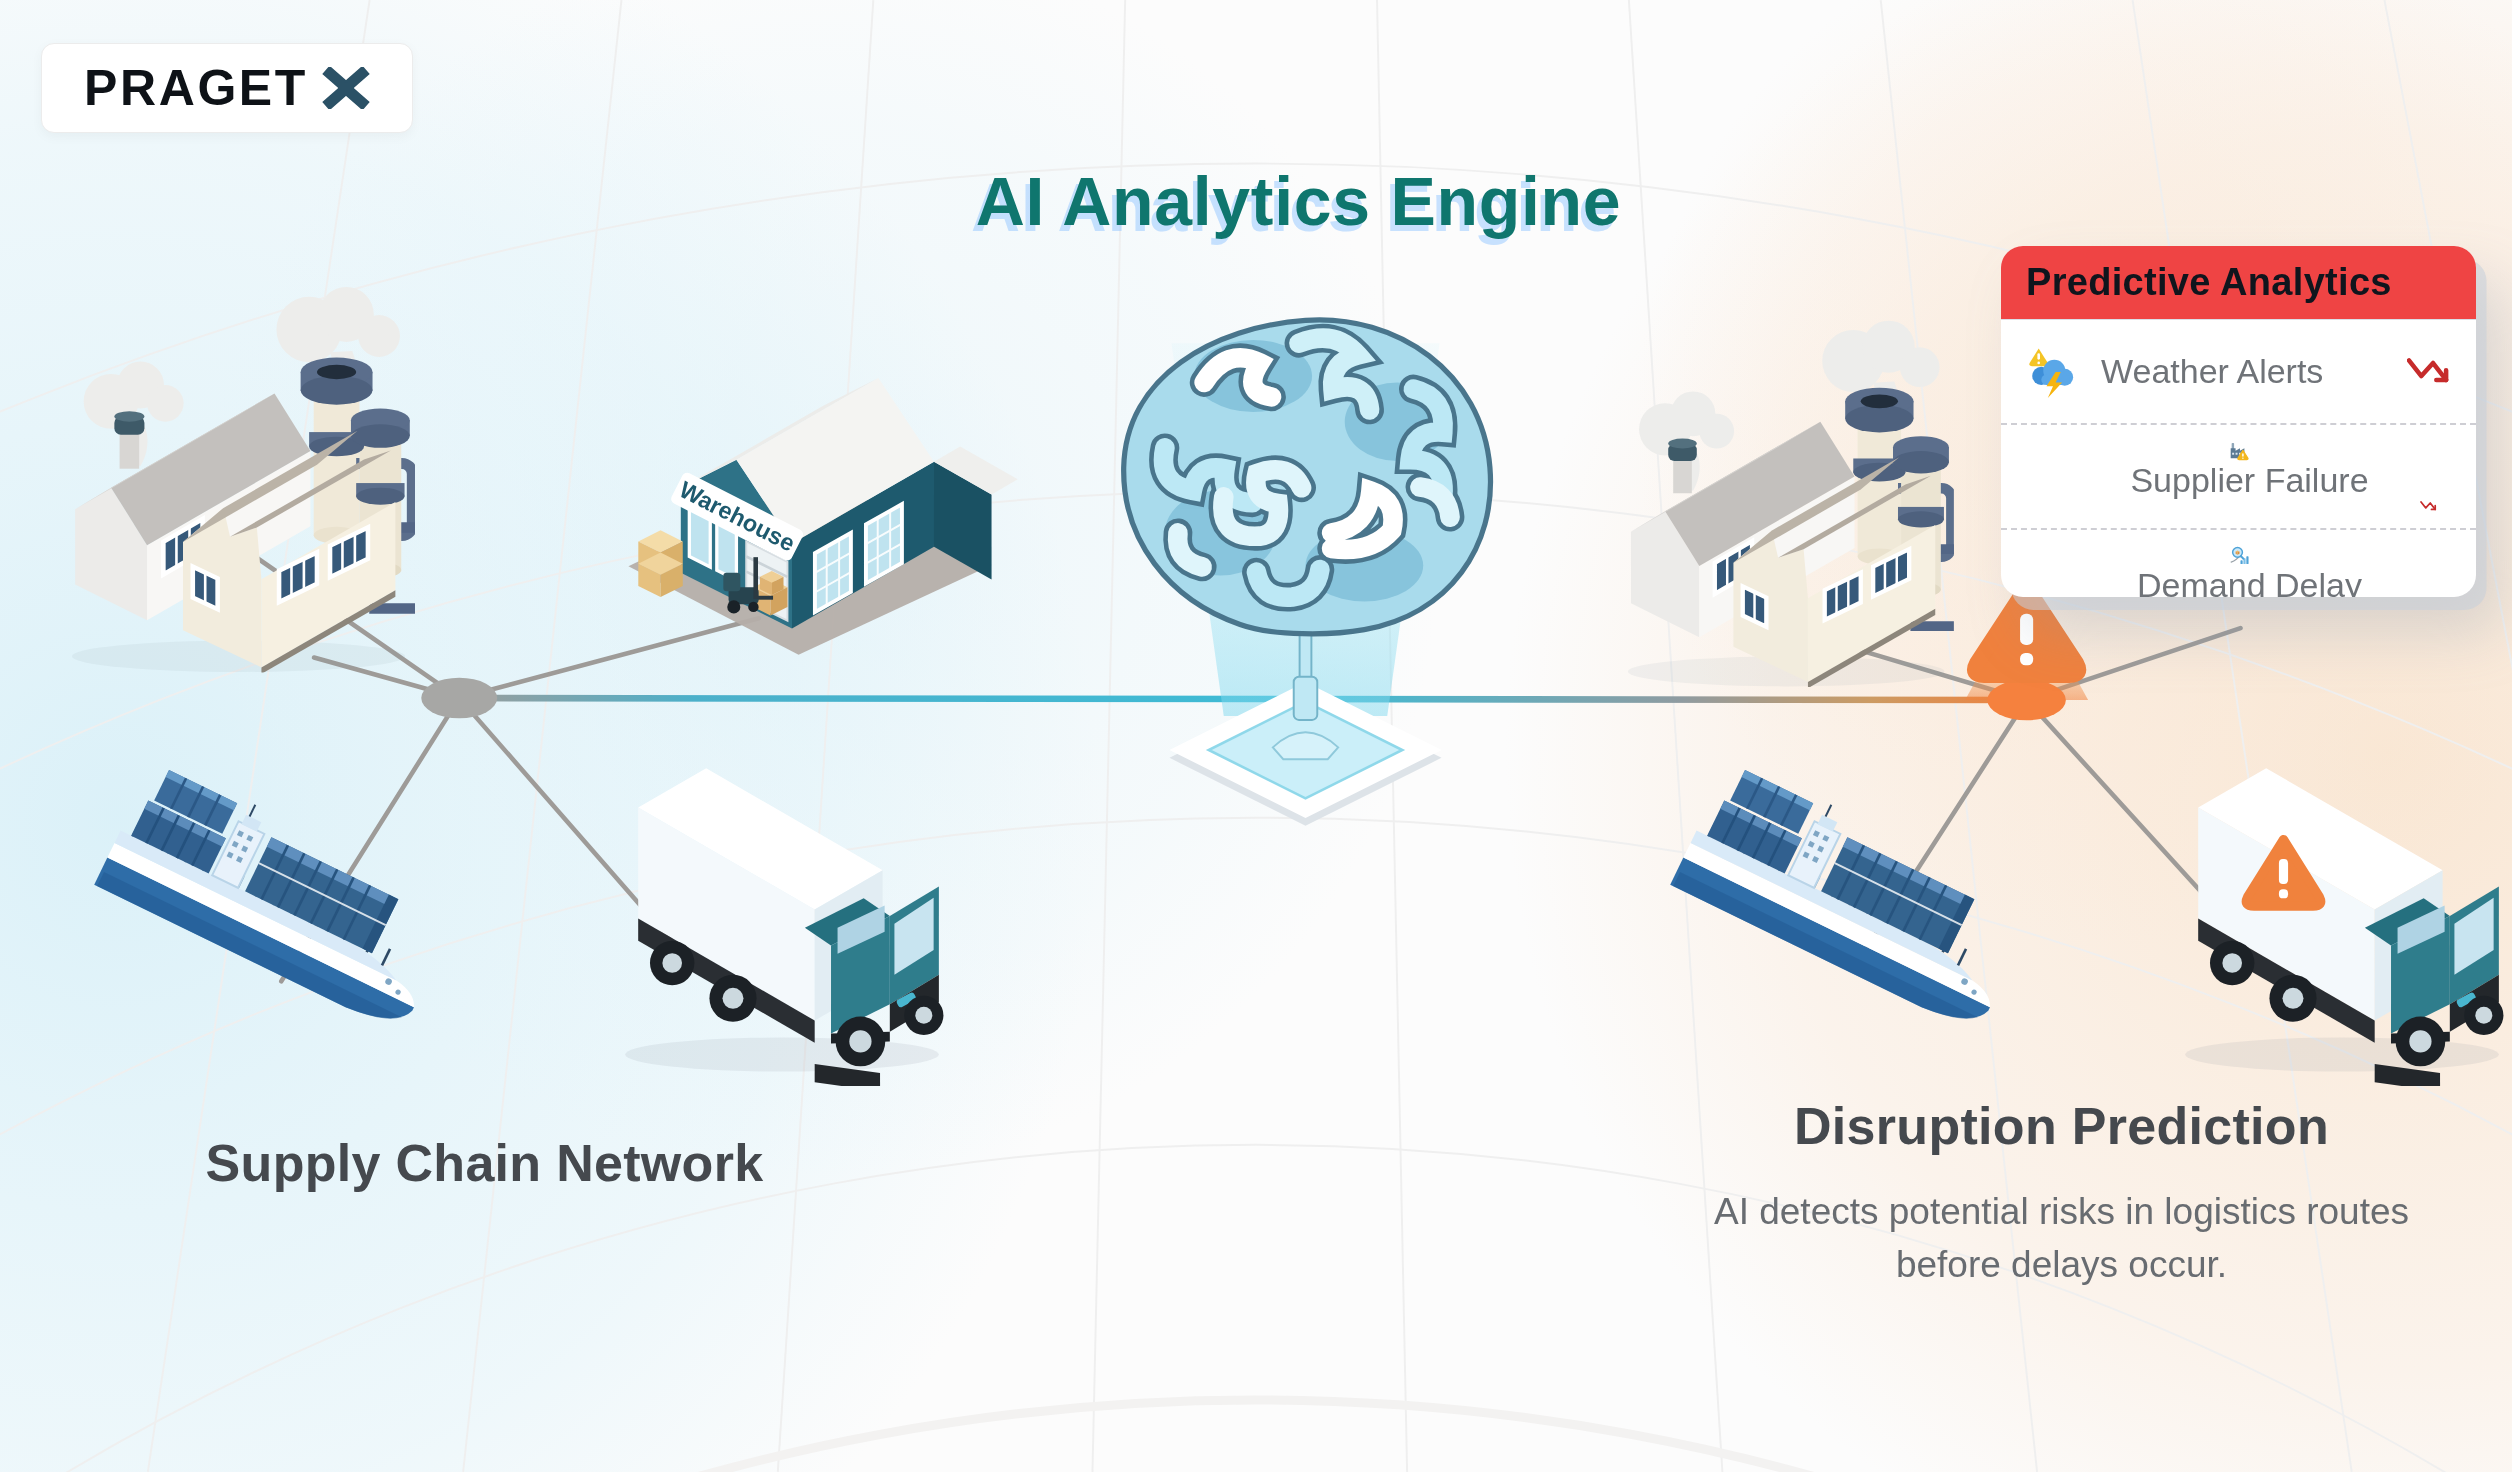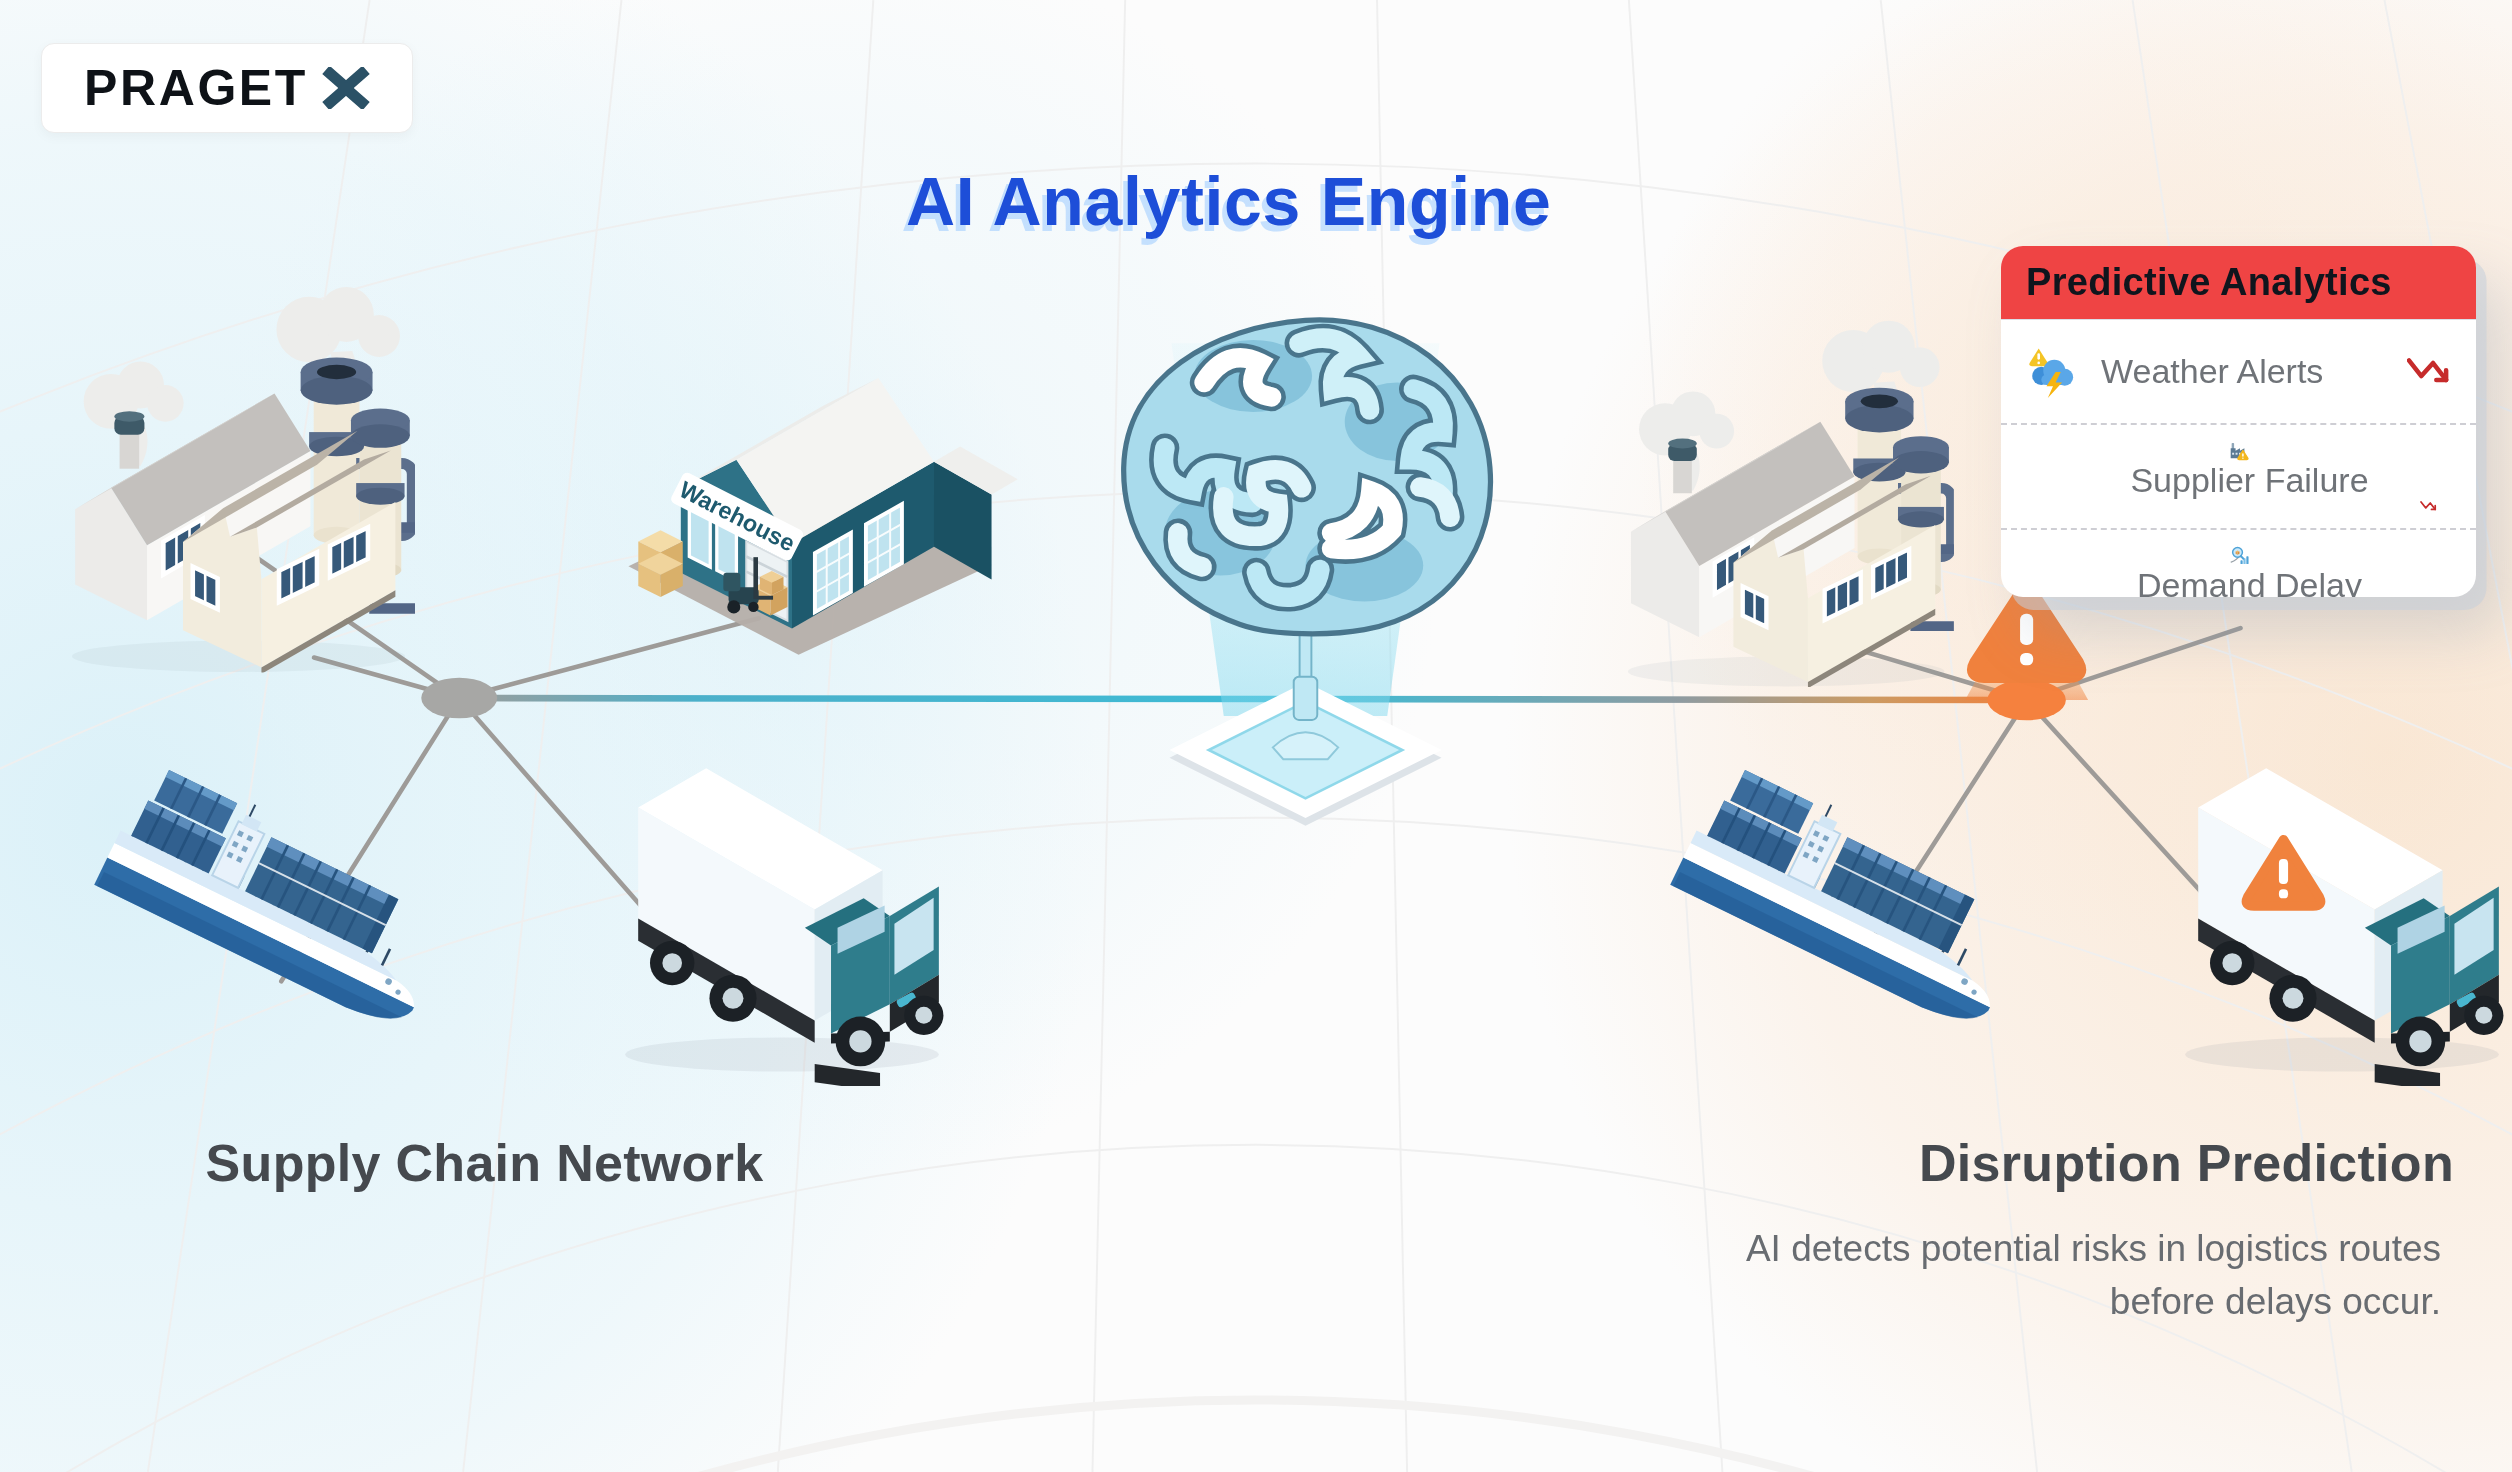--- a/index.html
+++ b/index.html
@@ -13,42 +13,42 @@
   
   #netlines{left:0;top:0;z-index:1;}
 
   
   .logo-card{left:41px;top:43px;width:370px;height:88px;background:#fff;
     border:1.3px solid #ECECEC;border-radius:13px;display:flex;align-items:center;
     justify-content:center;gap:14px;z-index:4;box-shadow:0 3.9px 11.8px rgba(0,0,0,.04);}
   .logo-text{font-size:50px;font-weight:800;letter-spacing:2.6px;color:#0E1217;line-height:1;}
 
   
-  .main-title{left:906px;top:162px;width:785px;z-index:4;
-    font-size:68px;font-weight:800;color:#1d4ed8;letter-spacing:0.7px;
+  .main-title{left:906px;top:162px;width:785px;text-align:center;z-index:4;
+    font-size:68px;font-weight:800;color:#0f766e;letter-spacing:0.7px;
     text-shadow:-4.6px 5.9px 0 rgba(154,203,255,.55);}
 
   
   .pcard{left:2001px;top:246px;width:475px;height:351px;background:#fff;
     border-radius:22px;z-index:5;overflow:hidden;
     box-shadow:10.5px 13px 0 rgba(198,207,219,.55), 26px 35px 59px rgba(130,148,170,.28);}
   .pcard-header{height:65px;background:#ef4444;border-bottom:1.3px solid #DADFE7;
     display:flex;align-items:center;padding:4px 25px;}
   .pcard-title{font-size:38px;font-weight:800;color:#10151D;letter-spacing:0.3px;}
   .prow{height:71px;display:flex;align-items:center;padding:16px 26px;}
   .prow + .prow{border-top:2px dashed #CECED4;flex-direction:column;}
   .prow-label{font-size:34px;color:#6F7378;margin-left:22px;}
   .prow-trend{margin-left:auto;}
 
   
   .section{z-index:4;text-align:center;}
   .section h2{margin:0;font-size:52px;font-weight:700;color:#45494E;letter-spacing:0.3px;}
   .section p{margin:30px auto 0;font-size:37px;color:#686C71;line-height:1.42;width:759px;}
   #section-left{left:92px;top:1133px;width:785px;}
-  #section-right{left:1669px;top:1133px;width:785px;text-align:right;}
+  #section-right{left:1669px;top:1096px;width:785px;}
 
   .illus{position:absolute;z-index:2;}
   .overcard{z-index:3;}
 </style>
 </head>
 <body>
 
 <div id="canvas">
 
   <svg id="bg" class="abs" width="2512" height="1472" viewBox="0 0 3840 2250">

